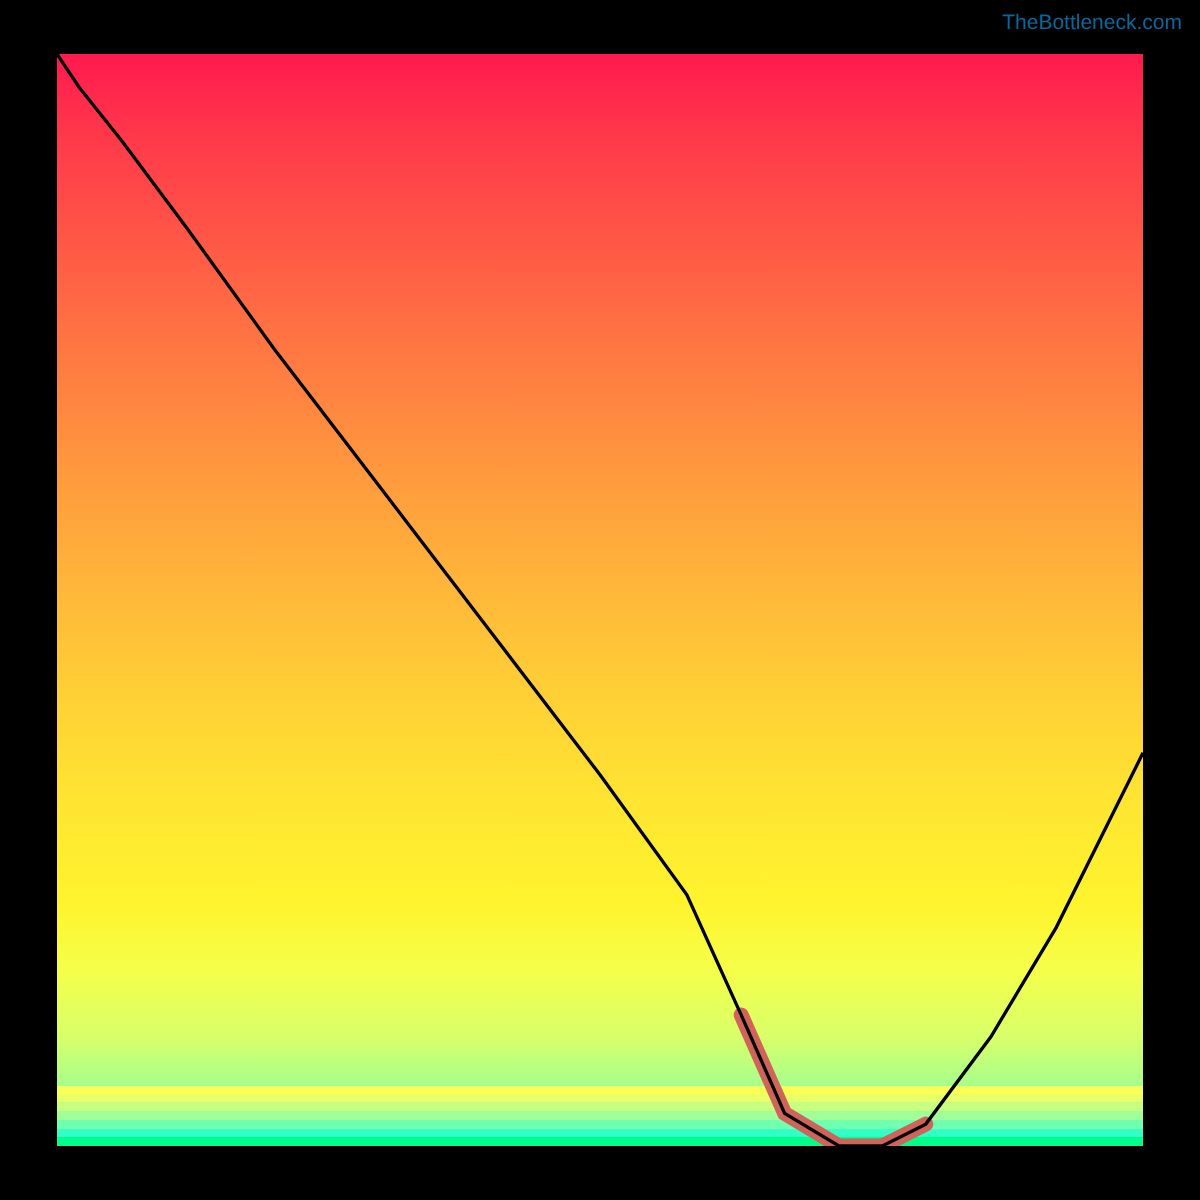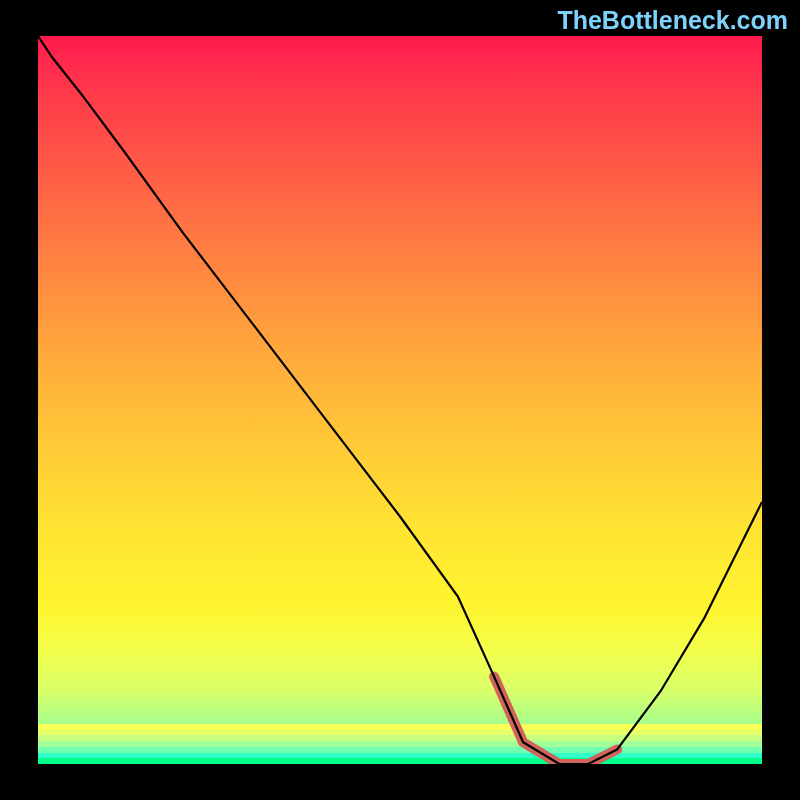--- a/index.html
+++ b/index.html
@@ -7,23 +7,23 @@
     width: 800px;
     height: 800px;
     background: #000;
     position: relative;
     font-family: Arial, sans-serif;
   }
   .watermark {
     position: absolute;
     top: 6px;
     right: 12px;
-    color: #7dd3fc;
-    font-size: 25px;
-    font-weight: 700;
+    color: #0369a1;
+    font-size: 14px;
+    font-weight: 400;
     z-index: 10;
   }
   .plot-area {
     position: absolute;
     left: 38px;
     top: 36px;
     width: 724px;
     height: 728px;
     overflow: hidden;
   }

